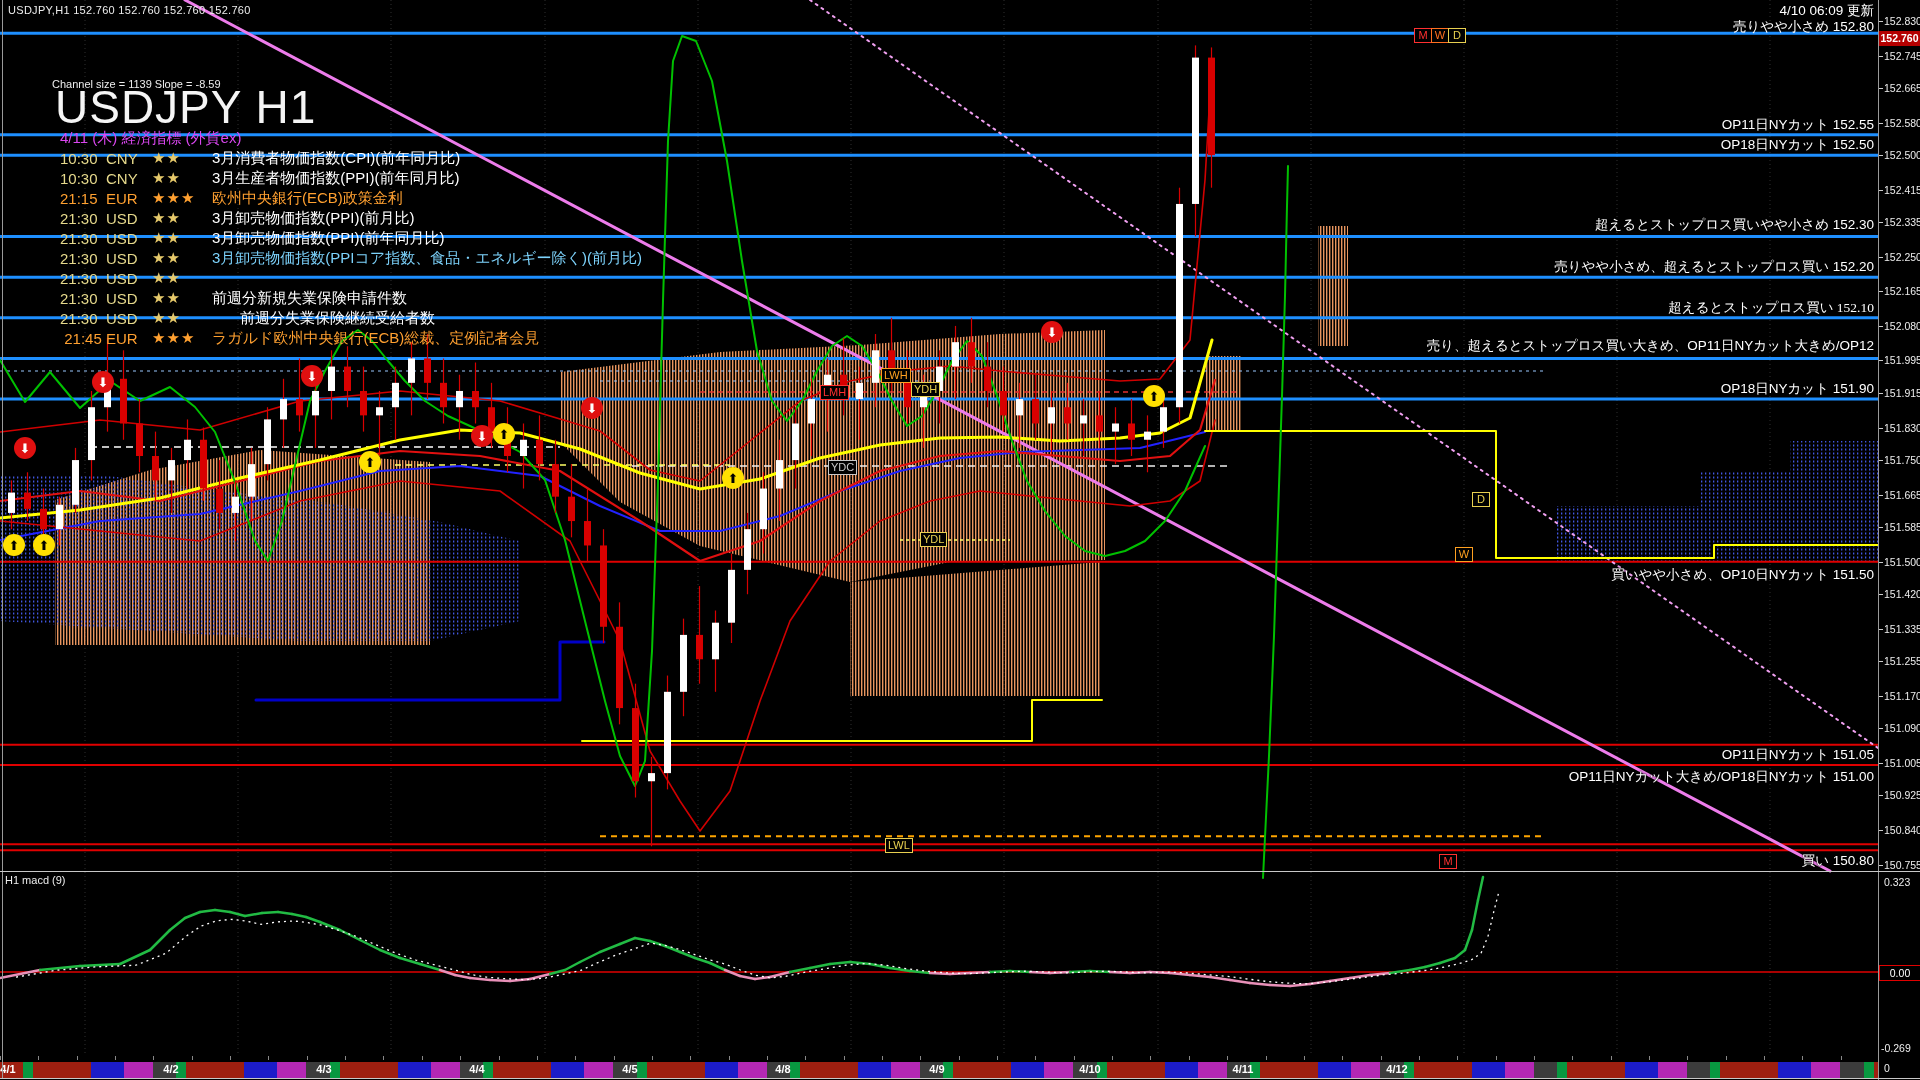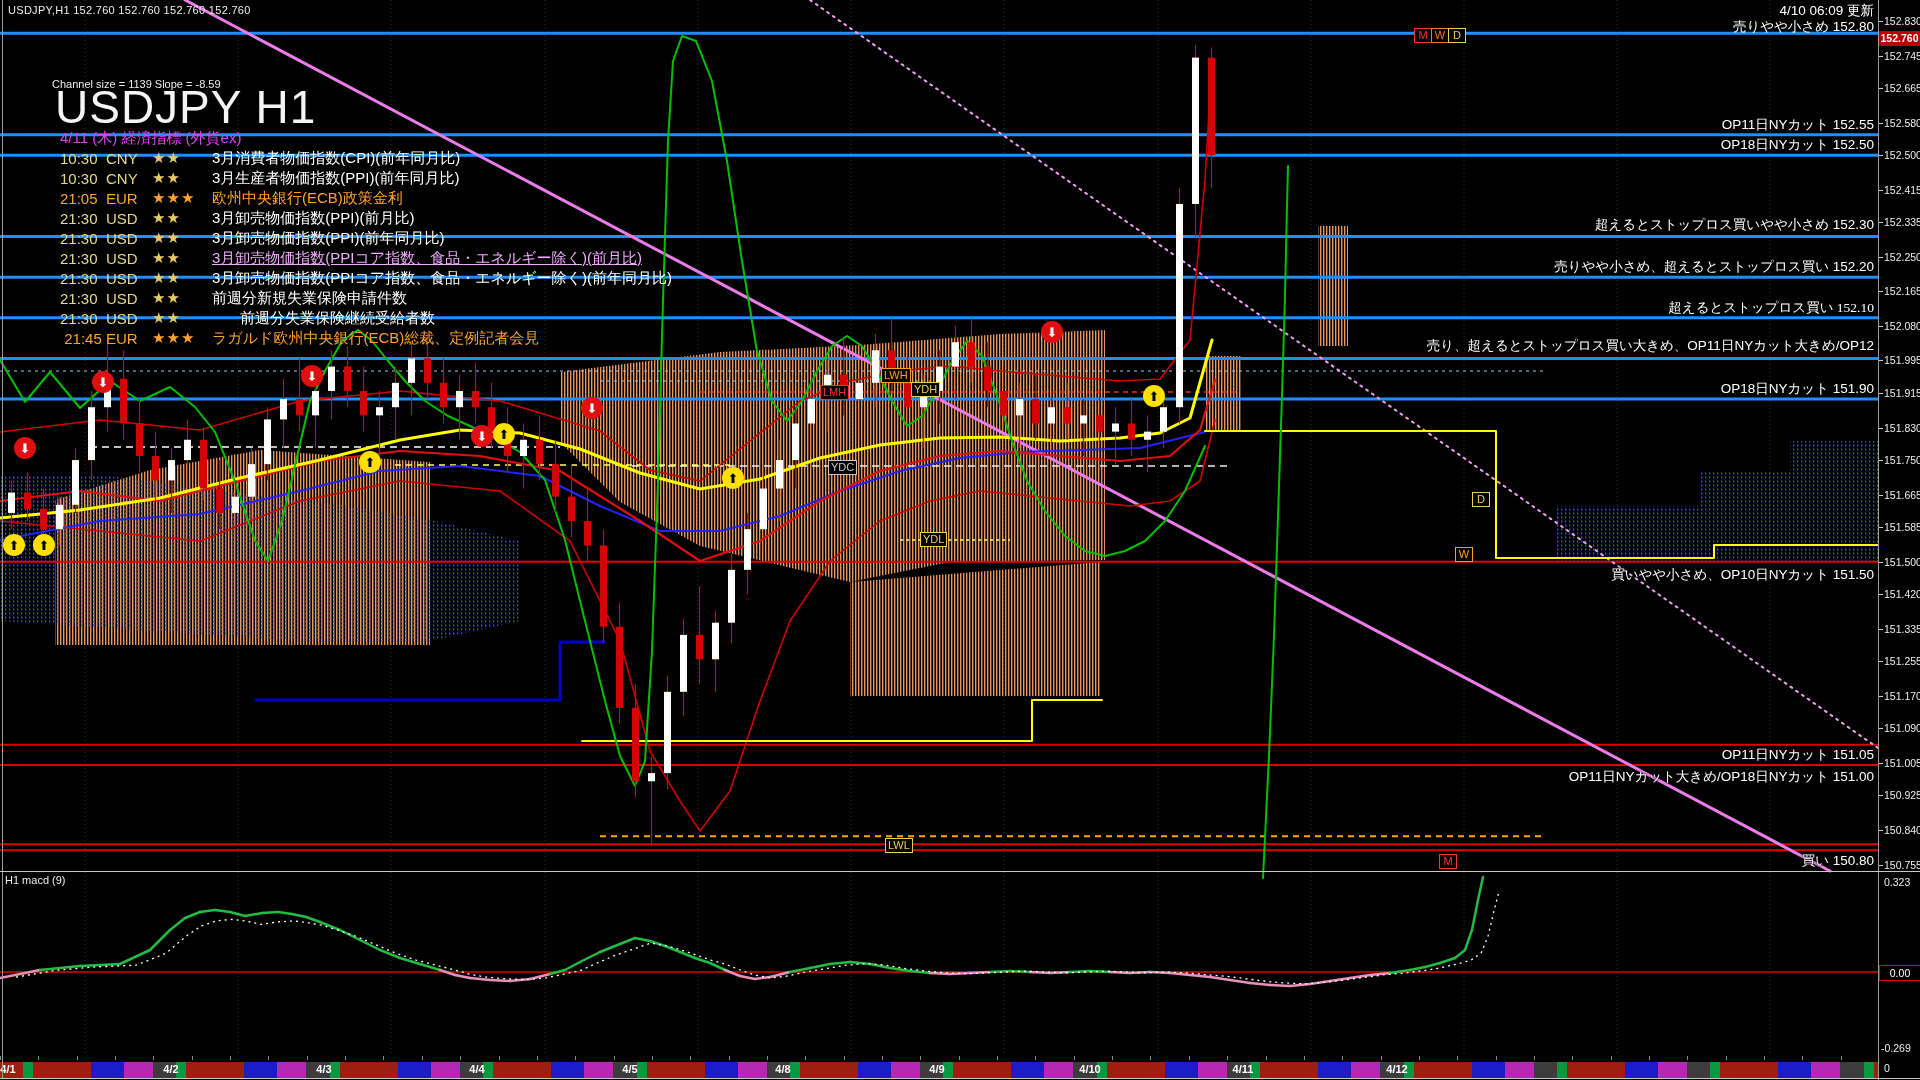--- a/index.html
+++ b/index.html
@@ -552,48 +552,47 @@
         <span class="cal-stars" style="color: rgb(230, 201, 107);">★★</span>
         <span class="cal-desc" style="color: rgb(255, 255, 255);">3月消費者物価指数(CPI)(前年同月比)</span>
       </div>
       <div class="abs cal-row" style="top: 168px;">
         <span class="cal-time" style="color: rgb(230, 217, 140);">10:30</span>
         <span class="cal-cur" style="color: rgb(230, 217, 140);">CNY</span>
         <span class="cal-stars" style="color: rgb(230, 201, 107);">★★</span>
         <span class="cal-desc" style="color: rgb(255, 255, 255);">3月生産者物価指数(PPI)(前年同月比)</span>
       </div>
       <div class="abs cal-row" style="top: 188px;">
-        <span class="cal-time" style="color: rgb(255, 160, 48);">21:05</span>
+        <span class="cal-time" style="color: rgb(255, 160, 48);">21:15</span>
         <span class="cal-cur" style="color: rgb(255, 160, 48);">EUR</span>
         <span class="cal-stars" style="color: rgb(255, 160, 48);">★★★</span>
         <span class="cal-desc" style="color: rgb(255, 160, 48);">欧州中央銀行(ECB)政策金利</span>
       </div>
       <div class="abs cal-row" style="top: 208px;">
         <span class="cal-time" style="color: rgb(230, 217, 140);">21:30</span>
         <span class="cal-cur" style="color: rgb(230, 217, 140);">USD</span>
         <span class="cal-stars" style="color: rgb(230, 201, 107);">★★</span>
         <span class="cal-desc" style="color: rgb(255, 255, 255);">3月卸売物価指数(PPI)(前月比)</span>
       </div>
       <div class="abs cal-row" style="top: 228px;">
         <span class="cal-time" style="color: rgb(230, 217, 140);">21:30</span>
         <span class="cal-cur" style="color: rgb(230, 217, 140);">USD</span>
         <span class="cal-stars" style="color: rgb(230, 201, 107);">★★</span>
         <span class="cal-desc" style="color: rgb(255, 255, 255);">3月卸売物価指数(PPI)(前年同月比)</span>
       </div>
       <div class="abs cal-row" style="top: 248px;">
         <span class="cal-time" style="color: rgb(230, 217, 140);">21:30</span>
         <span class="cal-cur" style="color: rgb(230, 217, 140);">USD</span>
         <span class="cal-stars" style="color: rgb(230, 201, 107);">★★</span>
-        <span class="cal-desc" style="color: #f0abfc; text-decoration: underline;">3月卸売物価指数(PPIコア指数、食品・エネルギー除く)(前月比)</span>
+        <span class="cal-desc" style="color: #7dd3fc;">3月卸売物価指数(PPIコア指数、食品・エネルギー除く)(前月比)</span>
       </div>
       <div class="abs cal-row" style="top: 268px;">
         <span class="cal-time" style="color: rgb(230, 217, 140);">21:30</span>
         <span class="cal-cur" style="color: rgb(230, 217, 140);">USD</span>
         <span class="cal-stars" style="color: rgb(230, 201, 107);">★★</span>
-        <span class="cal-desc" style="color: rgb(255, 255, 255);">3月卸売物価指数(PPIコア指数、食品・エネルギー除く)(前年同月比)</span>
       </div>
       <div class="abs cal-row" style="top: 288px;">
         <span class="cal-time" style="color: rgb(230, 217, 140);">21:30</span>
         <span class="cal-cur" style="color: rgb(230, 217, 140);">USD</span>
         <span class="cal-stars" style="color: rgb(230, 201, 107);">★★</span>
         <span class="cal-desc" style="color: rgb(255, 255, 255); font-family: Liberation Serif, serif;">前週分新規失業保険申請件数</span>
       </div>
       <div class="abs cal-row" style="top: 308px;">
         <span class="cal-time" style="color: rgb(230, 217, 140);">21:30</span>
         <span class="cal-cur" style="color: rgb(230, 217, 140);">USD</span>

